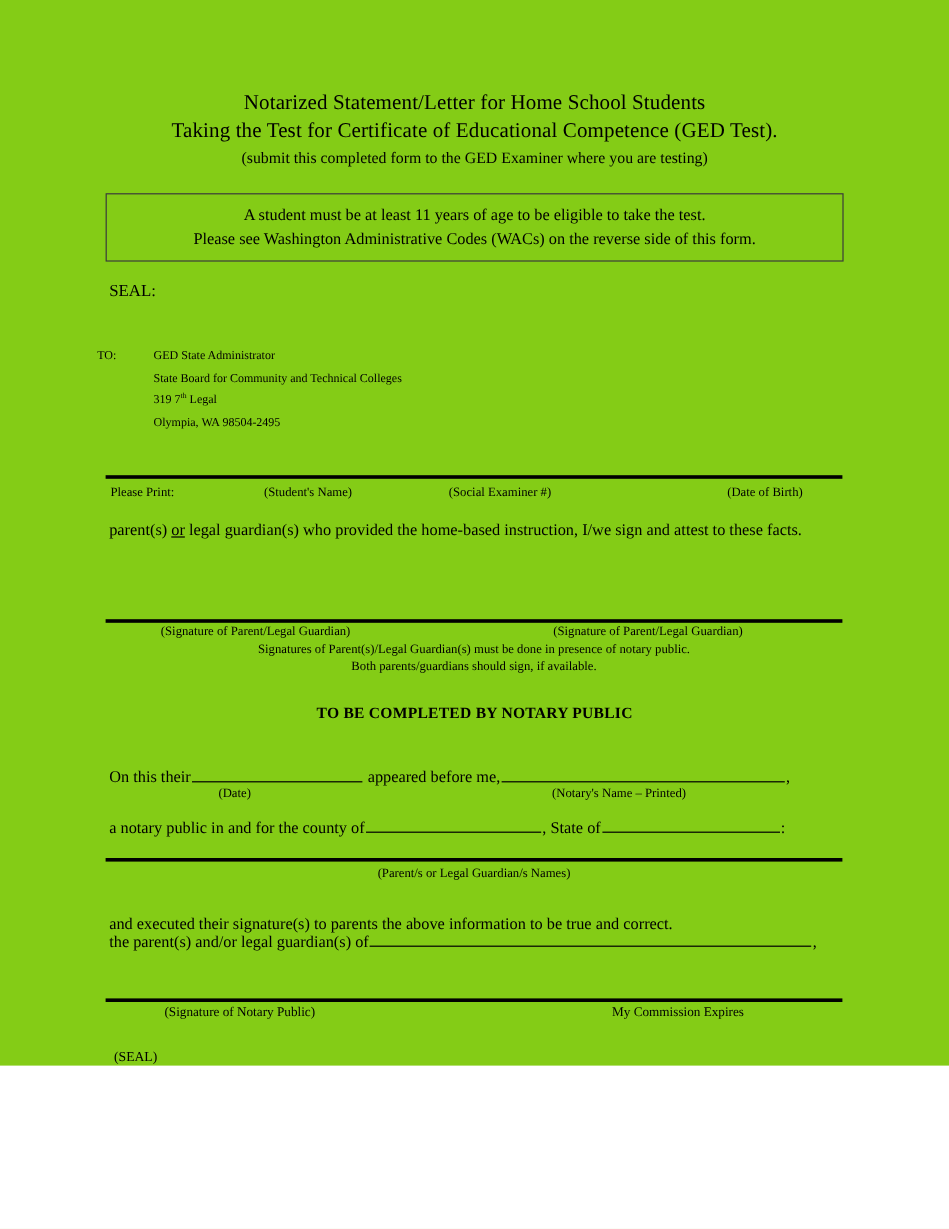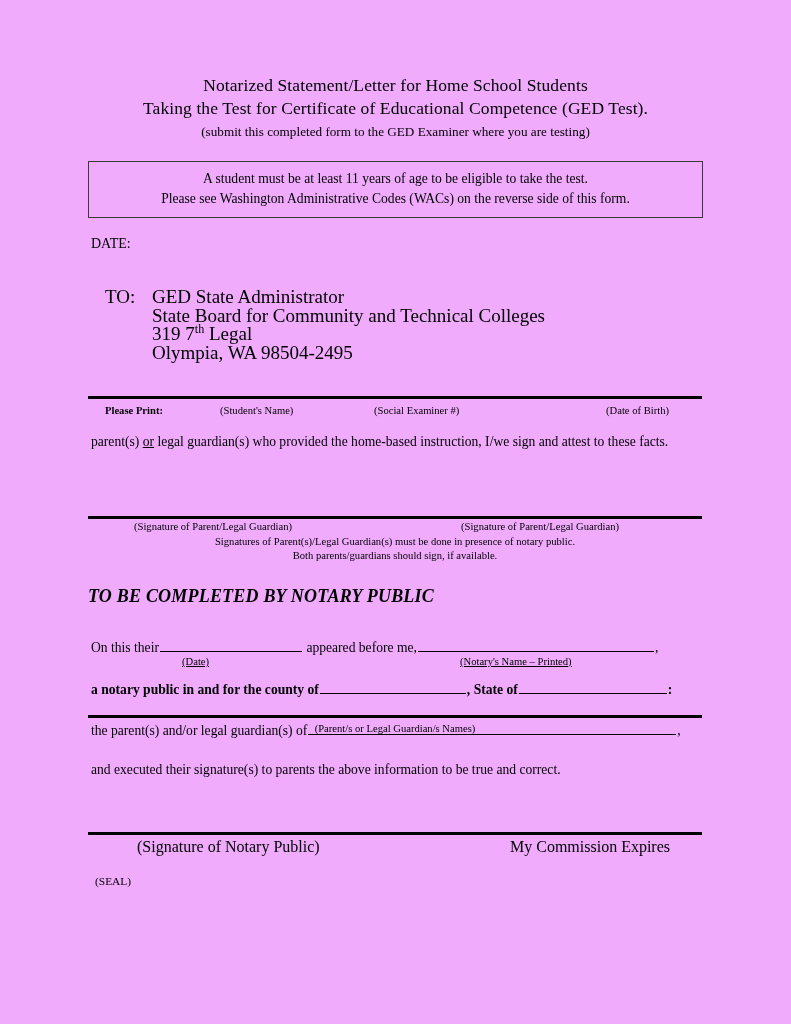--- a/index.html
+++ b/index.html
@@ -13,22 +13,22 @@
     position: relative;
     font-family: "Liberation Serif", "DejaVu Serif", serif;
     color: #000000;
     overflow: hidden;
   }
 
   .page {
     position: absolute;
     left: 0; top: 0;
     width: 791px;
-    height: 1024px;
-    background: #f0abfc;
+    height: 888px;
+    background: #84cc16;
   }
 
   
   .title-block {
     position: absolute;
     left: 88px;
     top: 74px;
     width: 615px;
     text-align: center;
   }
@@ -61,23 +61,23 @@
 
   
   .date-label {
     position: absolute;
     left: 91px;
     top: 236px;
     font-size: 14px;
   }
   .to-block {
     position: absolute;
-    left: 105px;
+    left: 81px;
     top: 288px;
-    font-size: 19px;
+    font-size: 10px;
     line-height: 18.5px;
   }
   .to-row {
     display: flex;
   }
   .to-key {
     width: 47px;
     flex: 0 0 47px;
   }
   .to-lines div { white-space: nowrap; }
@@ -119,46 +119,44 @@
     line-height: 19px;
   }
   .u { text-decoration: underline; }
 
   
   .notary-heading {
     position: absolute;
     left: 88px;
     width: 615px;
     top: 586px;
-    text-align: left;
-    font-size: 18px;
+    text-align: center;
+    font-size: 13px;
     font-weight: bold;
     letter-spacing: 0.2px;
-    font-style: italic;
   }
 
   
   .fillline {
     position: absolute;
     font-size: 13.6px;
     line-height: 18px;
     white-space: nowrap;
   }
   .blank {
     display: inline-block;
     border-bottom: 1px solid #000;
     vertical-align: baseline;
     height: 13px;
     margin: 0 1px;
   }
   .small-cap {
     position: absolute;
     font-size: 10.6px;
     white-space: nowrap;
-    text-decoration: underline;
   }
 
   .seal {
     position: absolute;
     left: 95px;
     top: 875px;
     font-size: 11.4px;
   }
 </style>
 </head>
@@ -170,39 +168,39 @@
     <div class="title-line">Notarized Statement/Letter for Home School Students</div>
     <div class="title-line">Taking the Test for Certificate of Educational Competence (GED Test).</div>
     <div class="title-sub">(submit this completed form to the GED Examiner where you are testing)</div>
   </div>
 
   <div class="notice-box">
     <div class="notice-line">A student must be at least 11 years of age to be eligible to take the test.</div>
     <div class="notice-line">Please see Washington Administrative Codes (WACs) on the reverse side of this form.</div>
   </div>
 
-  <div class="date-label">DATE:</div>
+  <div class="date-label">SEAL:</div>
 
   <div class="to-block">
     <div class="to-row">
       <div class="to-key">TO:</div>
       <div class="to-lines">
         <div>GED State Administrator</div>
         <div>State Board for Community and Technical Colleges</div>
         <div>
           <span>319  7</span><sup>th</sup><span> Legal</span>
         </div>
         <div>Olympia, WA  98504-2495</div>
       </div>
     </div>
   </div>
 
   <div class="rule" style="top:396px;"></div>
   <div class="caption-row" style="top:405px;">
-    <span style="left:17px;font-weight:bold;">Please Print:</span>
+    <span style="left:4px;">Please Print:</span>
     <span style="left:88px;margin-left:44px;">(Student's Name)</span>
     <span style="left:286px;">(Social Examiner #)</span>
     <span style="left:518px;">(Date of Birth)</span>
   </div>
 
   <div class="para" style="top:432px;">
     <div>
       <span>parent(s) </span><span class="u">or</span><span> legal guardian(s) who provided the home-based instruction, I/we sign and attest to these facts.</span>
     </div>
   </div>
@@ -221,35 +219,35 @@
 
   <div class="notary-heading">TO BE COMPLETED BY NOTARY PUBLIC</div>
 
   <div class="fillline" style="left:91px; top:638px;">
     <span>On this their</span><span class="blank" style="width:142px;"></span>
     <span>appeared before me,</span><span class="blank" style="width:236px;"></span><span>,</span>
   </div>
   <div class="small-cap" style="left:182px; top:656px;">(Date)</div>
   <div class="small-cap" style="left:460px; top:656px;">(Notary's Name – Printed)</div>
 
-  <div class="fillline" style="left:91px; top:680px;font-weight:bold;">
+  <div class="fillline" style="left:91px; top:680px;">
     <span>a notary public in and for the county of</span><span class="blank" style="width:146px;"></span><span>, State of</span><span class="blank" style="width:148px;"></span><span>:</span>
   </div>
 
   <div class="rule" style="top:715px;"></div>
   <div class="caption-row" style="top:723px;">
     <span style="left:0; width:614px; text-align:center;">(Parent/s or Legal Guardian/s Names)</span>
   </div>
 
-  <div class="fillline" style="left:91px; top:721px;text-align:right;">
+  <div class="fillline" style="left:91px; top:775px;text-align:right;">
     <span>the parent(s) and/or legal guardian(s) of</span><span class="blank" style="width:368px;"></span><span>,</span>
   </div>
   <div class="fillline" style="left:91px; top:761px;">and executed their signature(s) to parents the above information to be true and correct.</div>
 
   <div class="rule" style="top:832px;"></div>
-  <div class="caption-row" style="top:838px; font-size:16px;">
+  <div class="caption-row" style="top:838px; font-size:11px;">
     <span style="left:49px;">(Signature of Notary Public)</span>
     <span style="left:422px;">My Commission Expires</span>
   </div>
 
   <div class="seal">(SEAL)</div>
 
 </div>
 
 </body></html>

